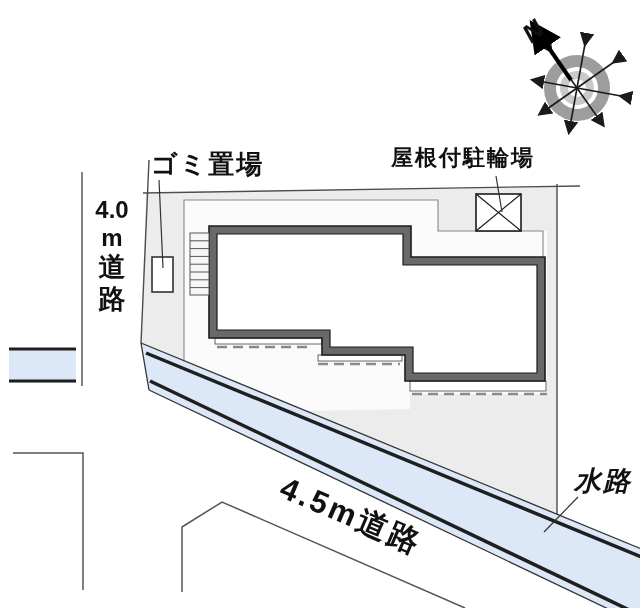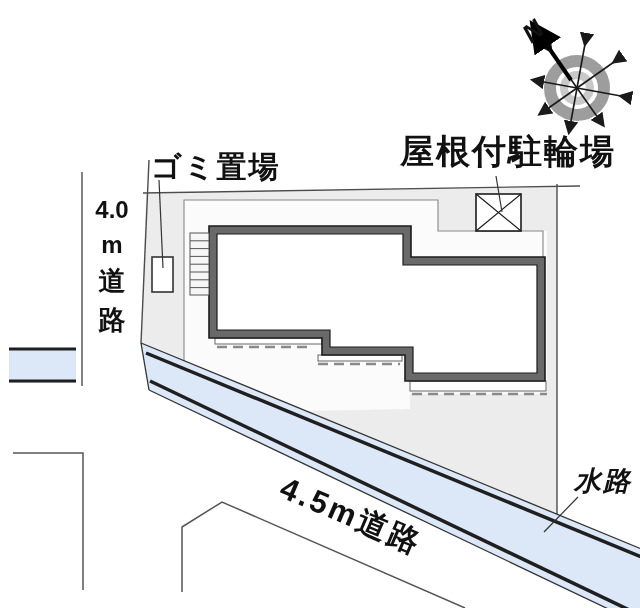--- a/index.html
+++ b/index.html
@@ -5,24 +5,24 @@
   html,body{margin:0;padding:0;}
   body{
     width:640px;height:608px;position:relative;overflow:hidden;
     background:#ffffff;
     font-family:"Liberation Sans","DejaVu Sans",sans-serif;
     color:#111;
   }
   #stage{position:absolute;left:0;top:0;width:640px;height:608px;}
   svg{position:absolute;left:0;top:0;}
   .label{position:absolute;font-weight:600;white-space:nowrap;line-height:1.05;}
-  .lbl-garbage{left:151px;top:151px;font-size:30px;letter-spacing:2px;}
-  .lbl-bike{left:391px;top:134px;font-size:34px;letter-spacing:2px;margin-left:9px;}
+  .lbl-garbage{left:151px;top:151px;font-size:26px;letter-spacing:2px;}
+  .lbl-bike{left:391px;top:146px;font-size:22px;letter-spacing:2px;}
   .lbl-road-west{left:93px;top:197px;width:38px;display:flex;flex-direction:column;
-                 align-items:center;gap:10px;font-weight:600;}
+                 align-items:center;gap:3px;font-weight:600;}
   .lbl-road-west .num{font-size:24px;}
   .lbl-road-west .cjk{font-size:27px;}
   .lbl-road-south{left:288px;top:472px;font-size:31px;letter-spacing:3px;
                   transform:rotate(23deg);transform-origin:left top;}
   .lbl-water{left:574px;top:467px;font-size:27px;letter-spacing:2px;font-style:italic;}
   .lbl-north{left:524px;top:18px;font-size:26px;font-weight:bold;font-style:italic;
              transform:rotate(-40deg);transform-origin:center;}
 </style>
 </head>
 <body>

